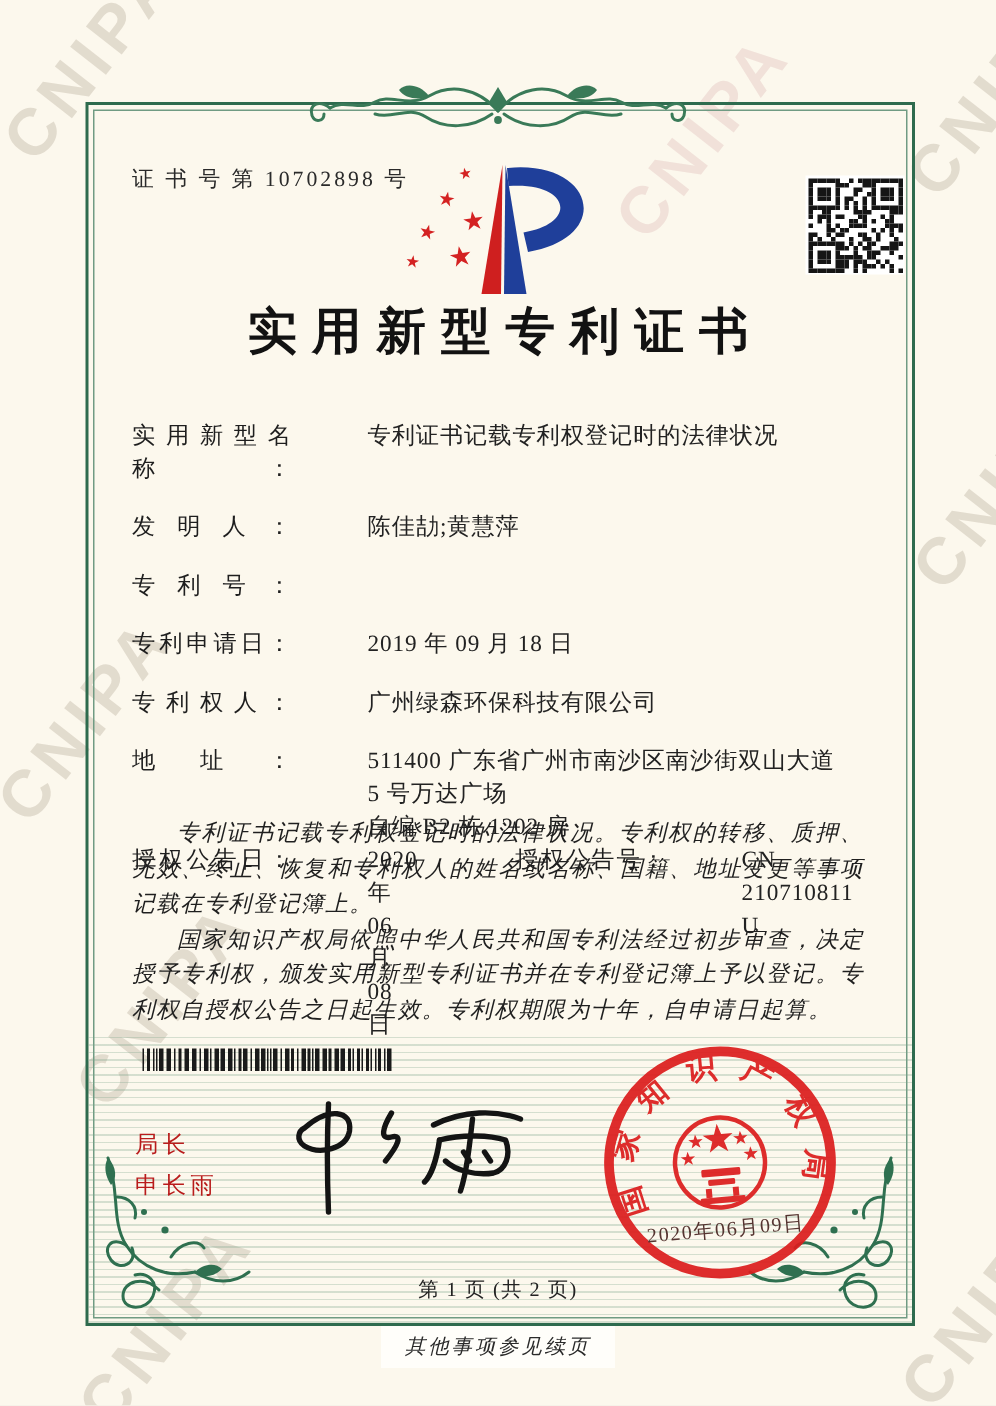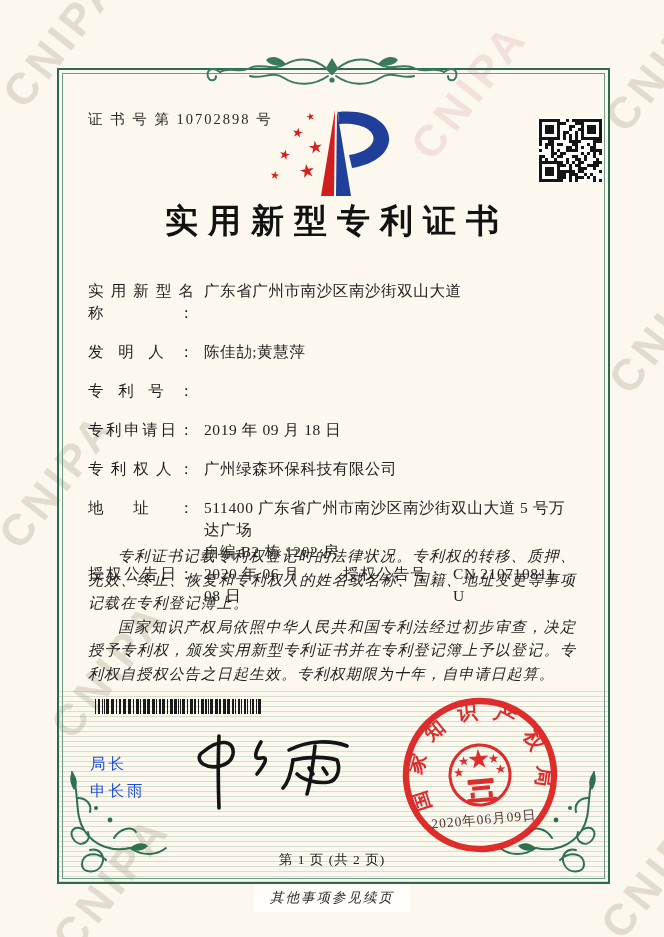--- a/index.html
+++ b/index.html
@@ -29,38 +29,38 @@
   .logo{position:absolute;left:258px;top:106px;width:150px;height:94px;z-index:3;}
   .logo .star{position:absolute;color:#d42222;line-height:1;}
   .qr{position:absolute;left:537px;top:117px;width:66px;height:66px;background:#fff;
       padding:0;z-index:3;}
   .qr .cell{position:absolute;background:#151515;}
   .title{position:absolute;left:0;width:664px;top:199px;text-align:center;font-size:33px;
          font-weight:700;letter-spacing:10px;padding-left:10px;box-sizing:border-box;
          color:#121212;z-index:3;}
   
   .fields{position:absolute;left:88px;top:280px;width:480px;z-index:3;}
-  .frow{display:flex;font-size:15.5px;line-height:22px;margin-bottom:17px;align-items:flex-start;}
+  .frow{display:flex;font-size:15.5px;line-height:22px;margin-bottom:17px;align-items:flex-start;gap:41px;}
   .flabel{display:inline-block;width:106px;text-align:justify;text-align-last:justify;
           flex:0 0 106px;color:#1e1e1e;}
   .fvalue{margin-left:10px;letter-spacing:0.6px;white-space:pre-line;}
   .frow.addr{margin-bottom:0;}
   .frow.grant .fvalue{width:168px;}
   .flabel2{display:inline-block;width:100px;text-align:justify;text-align-last:justify;
           flex:0 0 100px;margin-left:24px;color:#1e1e1e;}
   
   .legal{position:absolute;left:88px;top:545px;width:488px;z-index:3;}
   .legal p{margin:0;font-size:15px;font-style:italic;line-height:23.5px;text-indent:2em;
            text-align:justify;letter-spacing:1.1px;color:#1f1f1f;}
   
   .barcode{position:absolute;left:95px;top:699px;width:172px;height:15px;display:flex;
            align-items:stretch;z-index:3;}
   .barcode .bar{background:#1a1a1a;}
   .director{position:absolute;left:90px;top:750px;font-size:15.5px;line-height:27px;
-            letter-spacing:3px;z-index:3;color:#1d4ed8;}
+            letter-spacing:3px;z-index:3;color:#b91c1c;}
   .signature{position:absolute;left:185px;top:730px;z-index:4;}
   .seal{position:absolute;left:396px;top:691px;width:168px;height:168px;z-index:4;
         transform:rotate(-5deg);opacity:0.93;}
   .pageinfo{position:absolute;left:0;width:664px;top:851px;text-align:center;
             font-size:13.5px;letter-spacing:1px;z-index:3;color:#222;}
   .contnote{position:absolute;left:50%;transform:translateX(-50%);top:884px;
             background:#fffefa;padding:5px 16px;font-size:13.5px;font-style:italic;
             letter-spacing:2px;z-index:3;color:#2a2a2a;}
 </style>
 </head>
@@ -383,21 +383,21 @@
       <div class="cell" style="left: 37.5px; top: 61.5px; width: 3px; height: 3px;"></div>
       <div class="cell" style="left: 55.5px; top: 61.5px; width: 3px; height: 3px;"></div>
       <div class="cell" style="left: 61.5px; top: 61.5px; width: 3px; height: 3px;"></div>
     </div>
 
   <div class="title">实用新型专利证书</div>
 
   <div class="fields">
     <div class="frow">
       <span class="flabel">实用新型名称：</span>
-      <span class="fvalue">广东省广州市南沙区南沙街双山大道</span>
+      <span class="fvalue">专利证书记载专利权登记时的法律状况</span>
     </div>
     <div class="frow">
       <span class="flabel">发明人：</span>
       <span class="fvalue">陈佳劼;黄慧萍</span>
     </div>
     <div class="frow">
       <span class="flabel">专利号：</span>
     </div>
     <div class="frow">
       <span class="flabel">专利申请日：</span>

